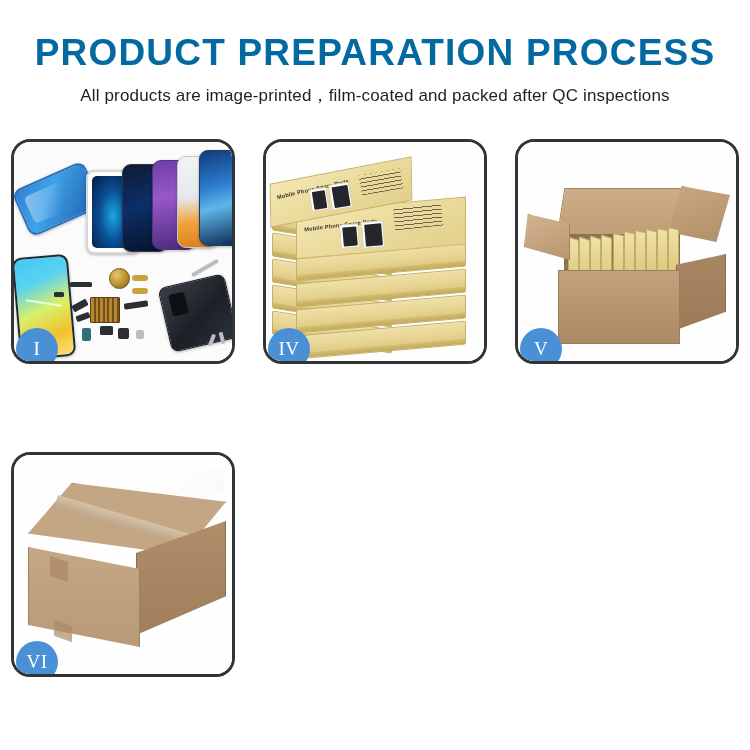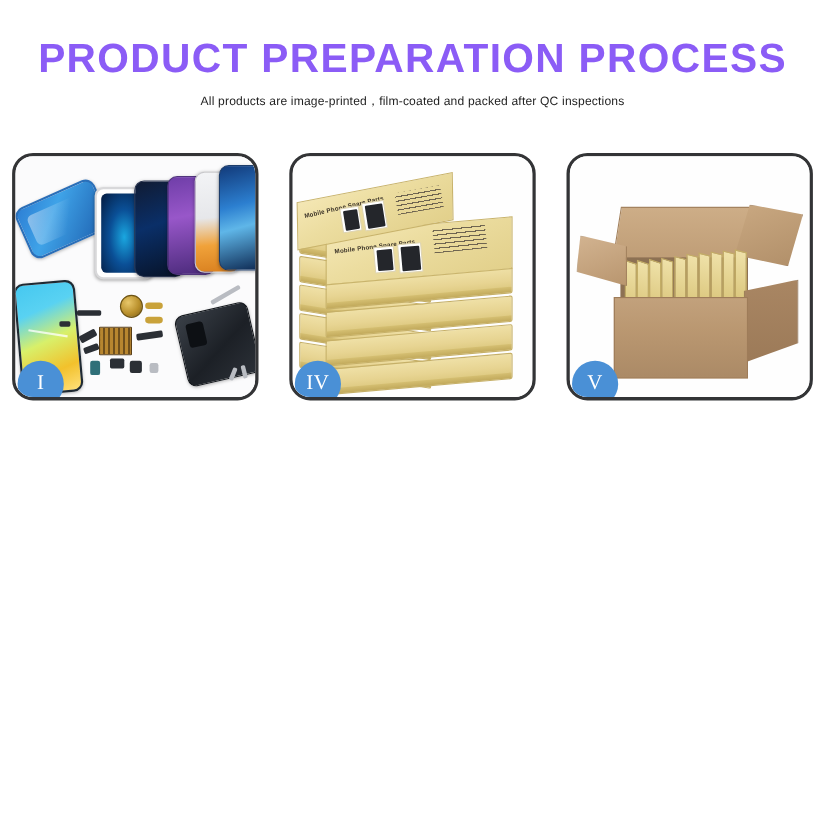--- a/index.html
+++ b/index.html
@@ -19,28 +19,28 @@
   .header {
     width: 750px;
     padding-top: 34px;
     text-align: center;
   }
   .title {
     font-family: "Liberation Sans", sans-serif;
     font-size: 37px;
     font-weight: 700;
     letter-spacing: 1.2px;
-    color: #8b5cf6;
+    color: #0369a1;
     line-height: 1.05;
     white-space: nowrap;
   }
   .subtitle {
     margin-top: 11px;
     font-family: "Liberation Sans", sans-serif;
-    font-size: 11px;
+    font-size: 17px;
     font-weight: 400;
     color: #1f1f1f;
     letter-spacing: 0.15px;
     white-space: nowrap;
   }
 
   
   .grid {
     position: absolute;
     top: 139px;
@@ -478,14 +478,27 @@
       <div class="c5-item" style="left:139px;top:87px;height:42px;transform:skewY(14deg);"></div>
       <div class="c5-item" style="left:150px;top:86px;height:42px;transform:skewY(14deg);"></div>
 
       <div class="c5-flap-left"></div>
       <div class="c5-side"></div>
       <div class="c5-front"></div>
     </div>
     <div class="badge">V</div>
   </div>
 
+  <div class="panel">
+    <div class="stage">
+      <div class="p6-bg"></div>
+      <div class="c6-shine"></div>
+      <div class="c6-top"></div>
+      <div class="c6-tape"></div>
+      <div class="c6-side"></div>
+      <div class="c6-front"></div>
+      <div class="c6-tab1"></div>
+      <div class="c6-tab2"></div>
+    </div>
+    <div class="badge">VI</div>
+  </div>
 
 </div>
 
 </body></html>

